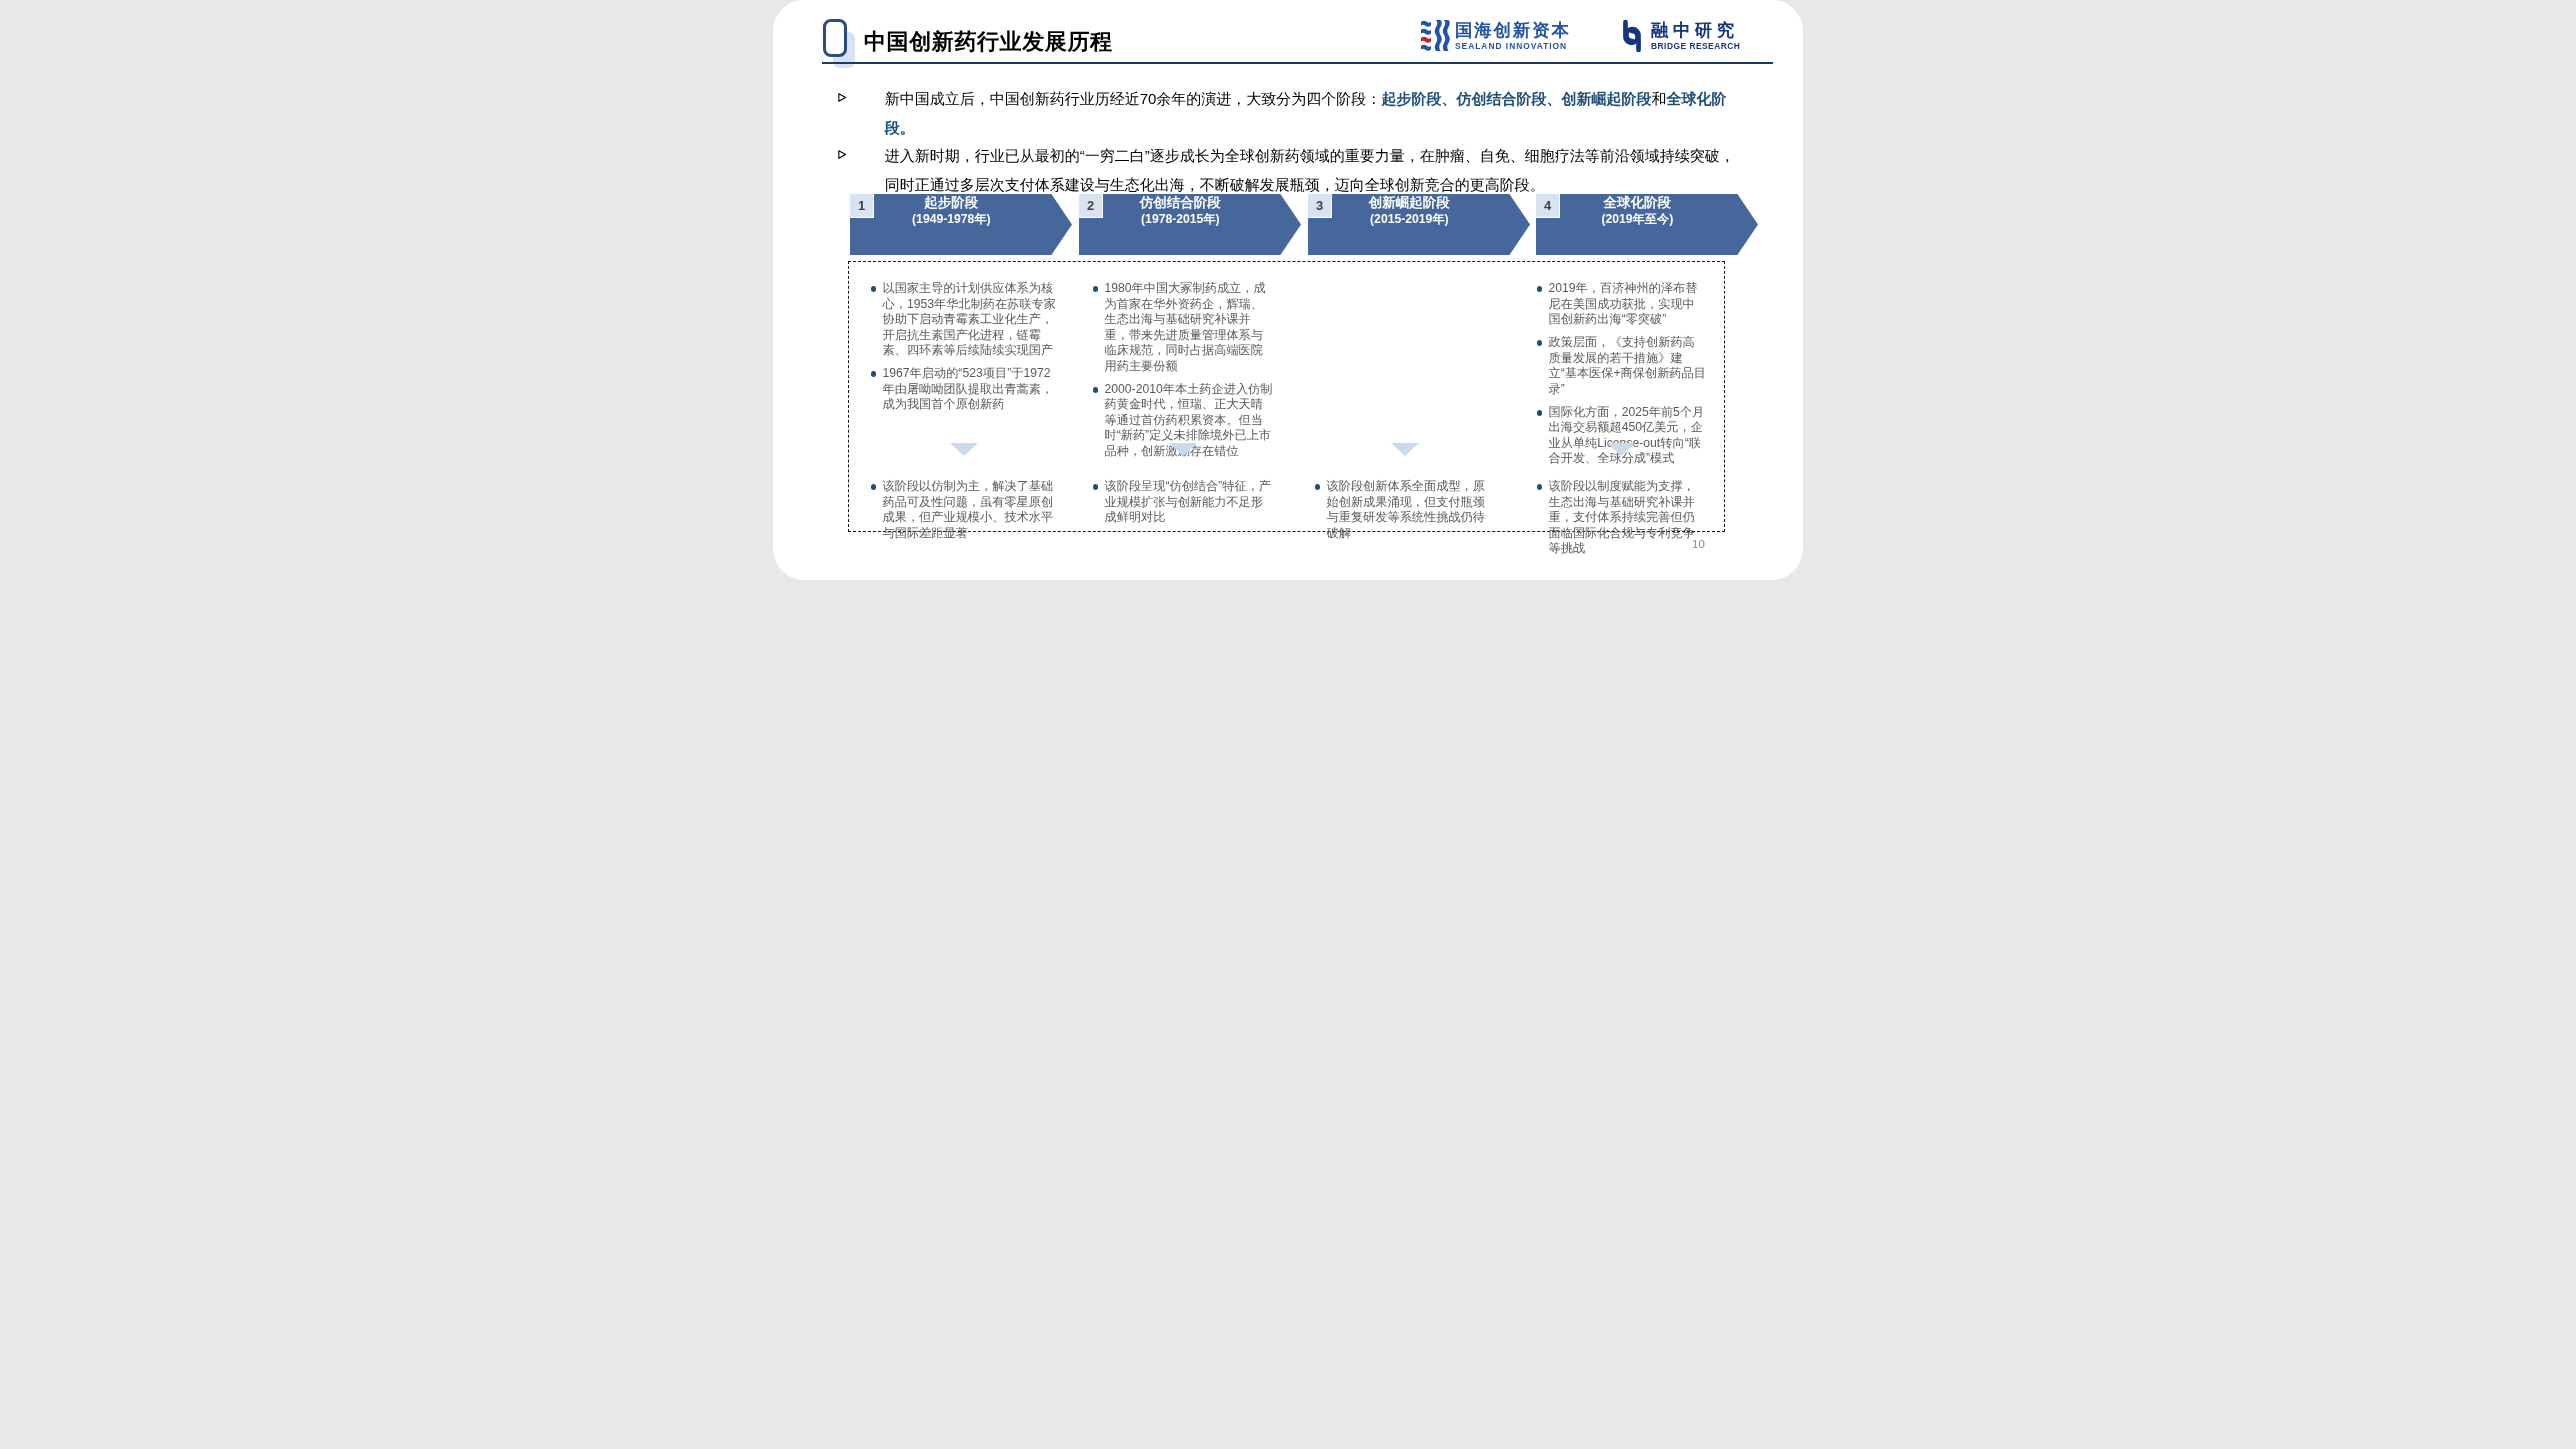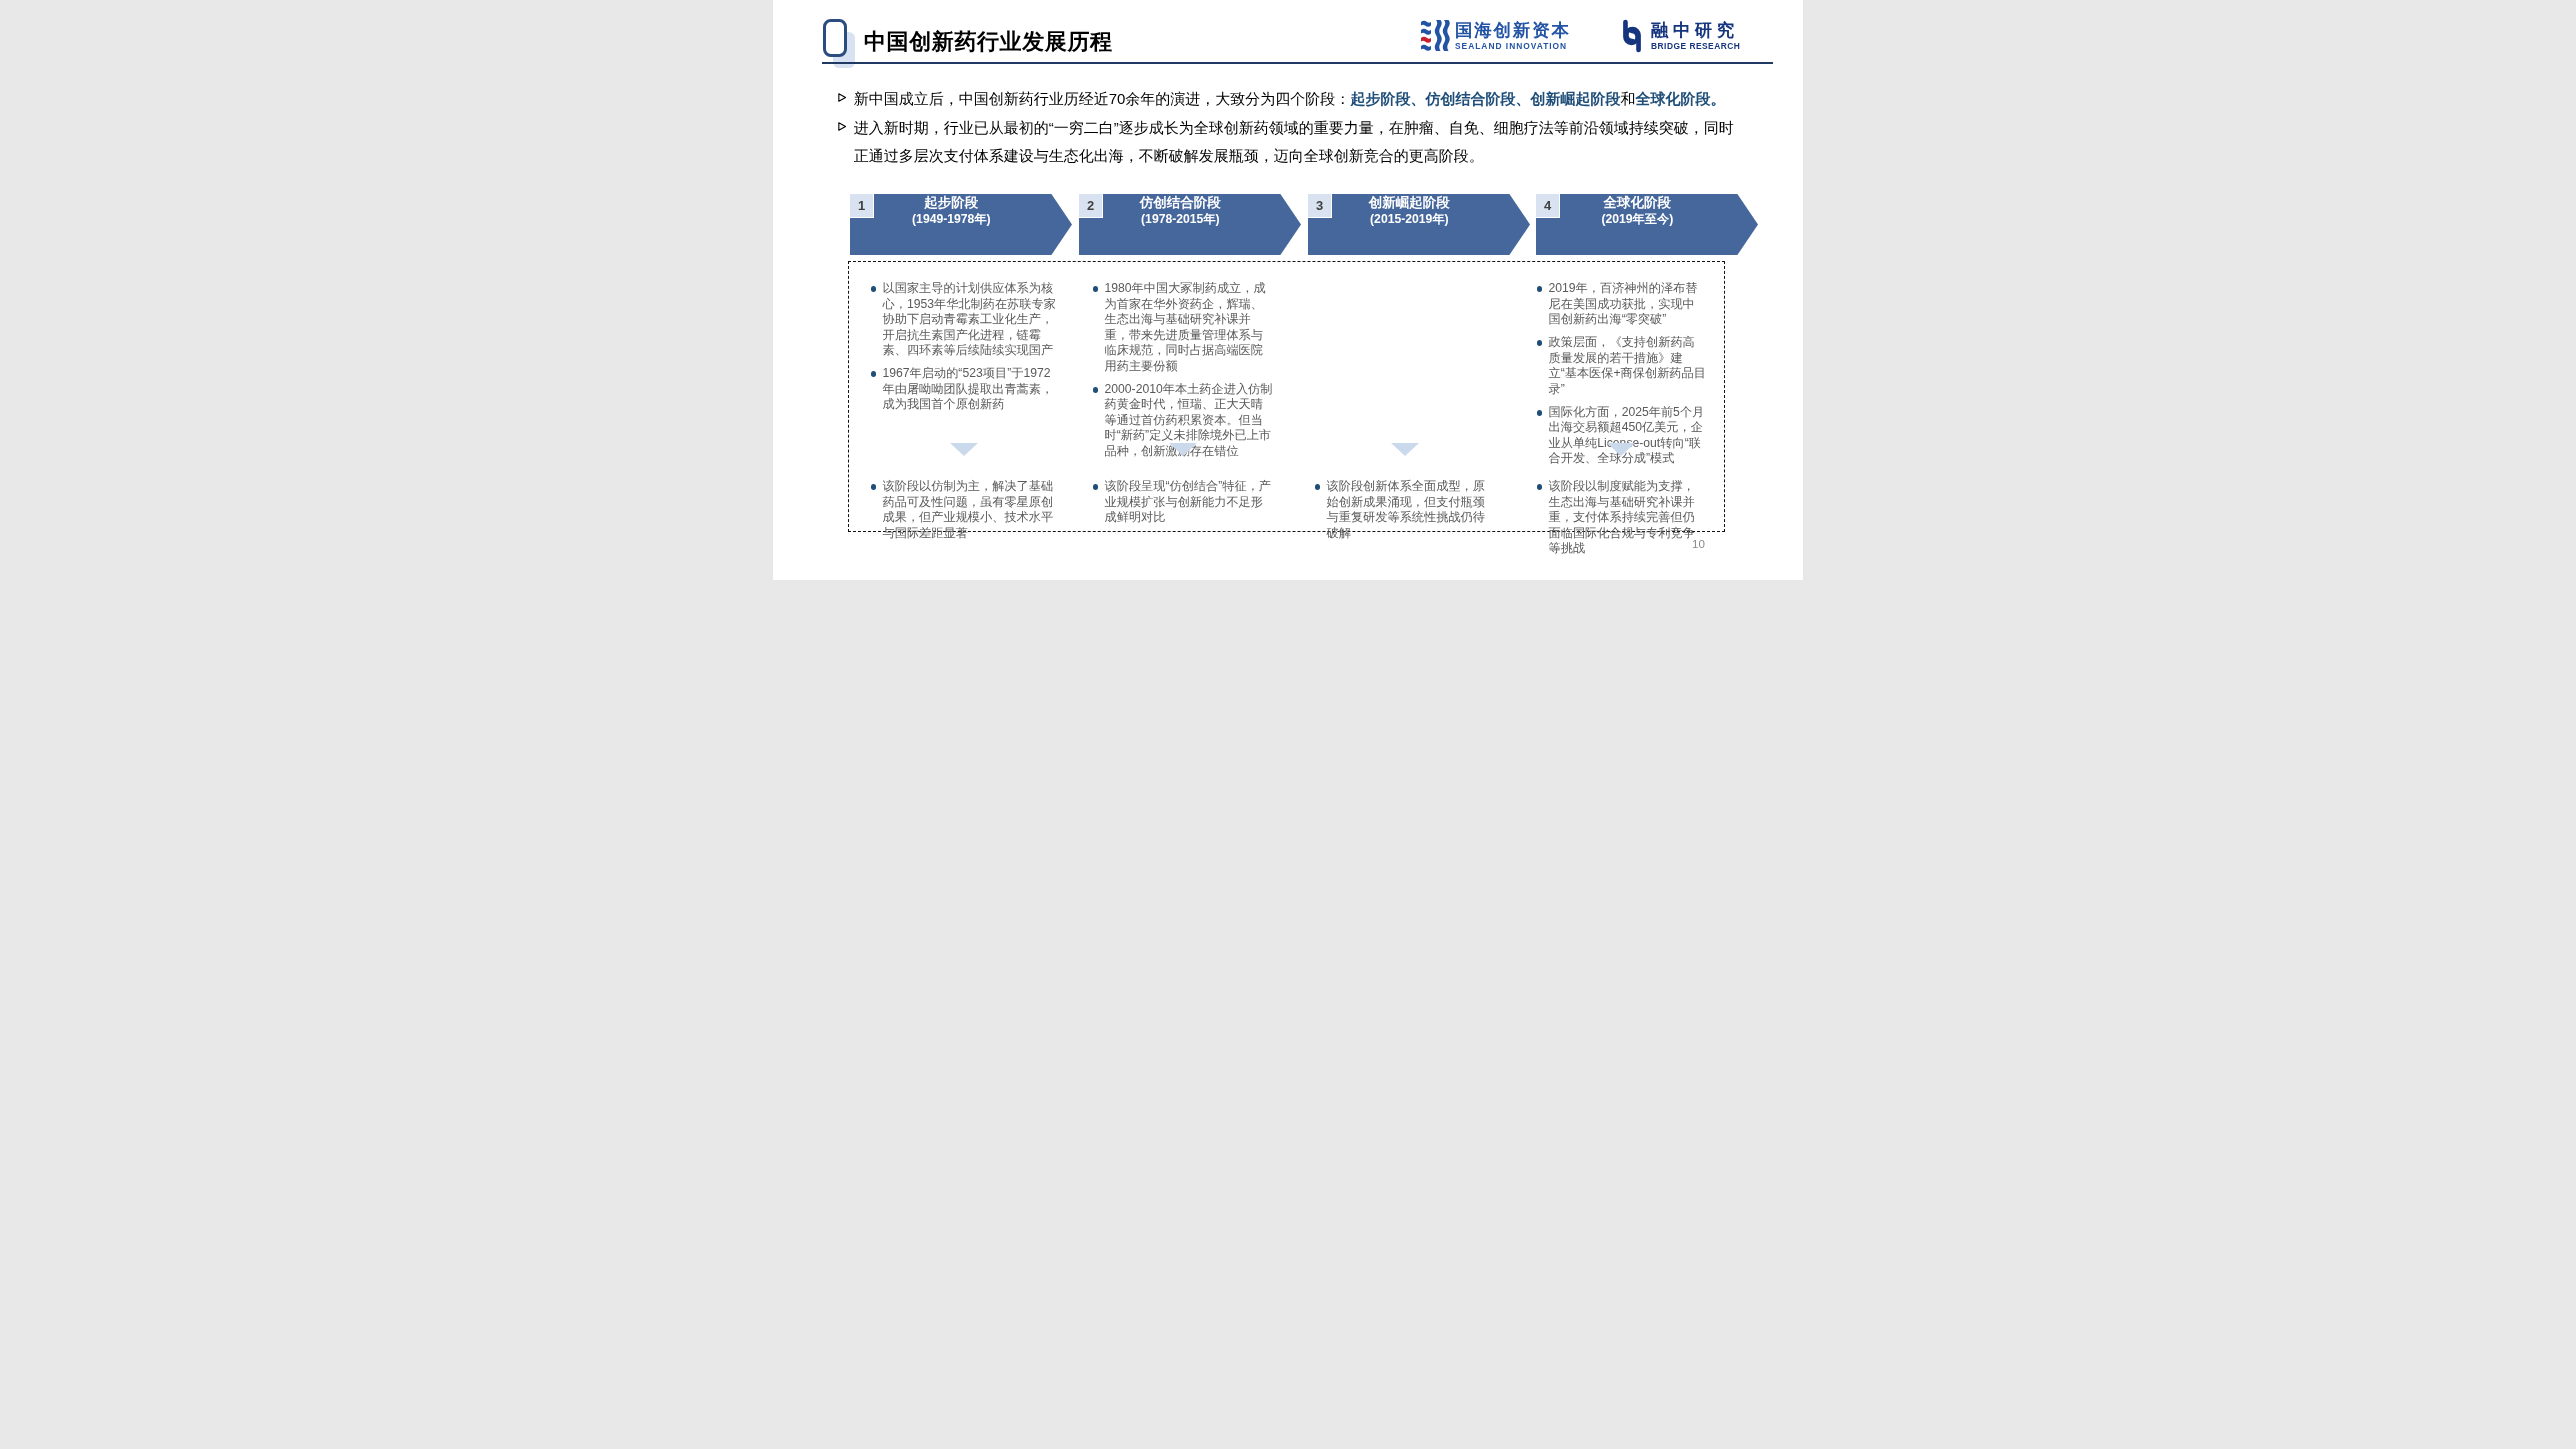--- a/index.html
+++ b/index.html
@@ -1,37 +1,37 @@
 <!DOCTYPE html>
 <html style="font-size:10.3px"><head>
 <meta charset="utf-8">
 <style>
   html,body{margin:0;padding:0;background:#e8e8e8;}
   .slide{
     position:relative;width:1030px;height:580px;background:#ffffff;
     font-family:"Liberation Sans","DejaVu Sans",sans-serif;
-    margin:0 auto;overflow:hidden;
+    margin:0 auto;overflow:hidden;border-radius:31px;
   }
   
   .title-icon{position:absolute;left:50px;top:19.3px;width:36px;height:50px;}
   .icon-back{position:absolute;left:10.3px;top:13px;width:22px;height:36px;background:#D9E2F3;border-radius:6.4px;}
   .icon-front{position:absolute;left:0;top:0;width:18px;height:32px;border:3.2px solid #2B4C7E;border-radius:7.7px;background:#ffffff;}
   .page-title{position:absolute;left:91px;top:27px;margin:0;font-size:22px;font-weight:bold;color:#000;letter-spacing:0.6px;}
   .title-rule{position:absolute;left:49px;top:62px;width:951px;height:1.9px;background:#1F3864;}
   .logo{position:absolute;top:18px;display:flex;align-items:center;gap:5px;}
   .logo-sealand{left:647px;}
   .logo-bridge{left:845px;}
   .logo-text{display:flex;flex-direction:column;line-height:1.1;}
   .logo-cn-sealand{font-size:17.4px;font-weight:bold;color:#2353A4;letter-spacing:1.9px;}
   .logo-en-sealand{font-size:8.4px;font-weight:bold;color:#2353A4;letter-spacing:1px;margin-top:1.9px;}
   .logo-cn-bridge{font-size:17.4px;font-weight:bold;color:#16357F;letter-spacing:4.5px;}
   .logo-en-bridge{font-size:8.4px;font-weight:bold;color:#16357F;letter-spacing:0.5px;margin-top:1.9px;}
   
   .intro{position:absolute;left:64px;top:85px;width:904px;}
-  .intro-item{display:flex;align-items:flex-start;}
+  .intro-item{display:flex;align-items:flex-start;gap:31px;}
   .intro-marker{flex:none;width:16.7px;margin-top:7px;}
   .intro-text{margin:0;font-size:15px;line-height:1.9;color:#000;}
   .seg-highlight{color:#1F4E79;font-weight:bold;}
   
   .banner{position:absolute;top:194px;width:222px;height:61px;background:#45679B;
     clip-path:polygon(0 0,calc(100% - 20.6px) 0,100% 50%,calc(100% - 20.6px) 100%,0 100%);}
   .banner-inner{height:100%;display:flex;flex-direction:column;align-items:center;padding-right:19.3px;}
   .banner-name{font-size:13.5px;font-weight:bold;color:#fff;line-height:1.3;}
   .banner-years{font-size:12.2px;font-weight:bold;color:#fff;line-height:1.3;}
   .badge{position:absolute;left:0;top:0;width:23px;height:23px;background:#D9E2F0;

